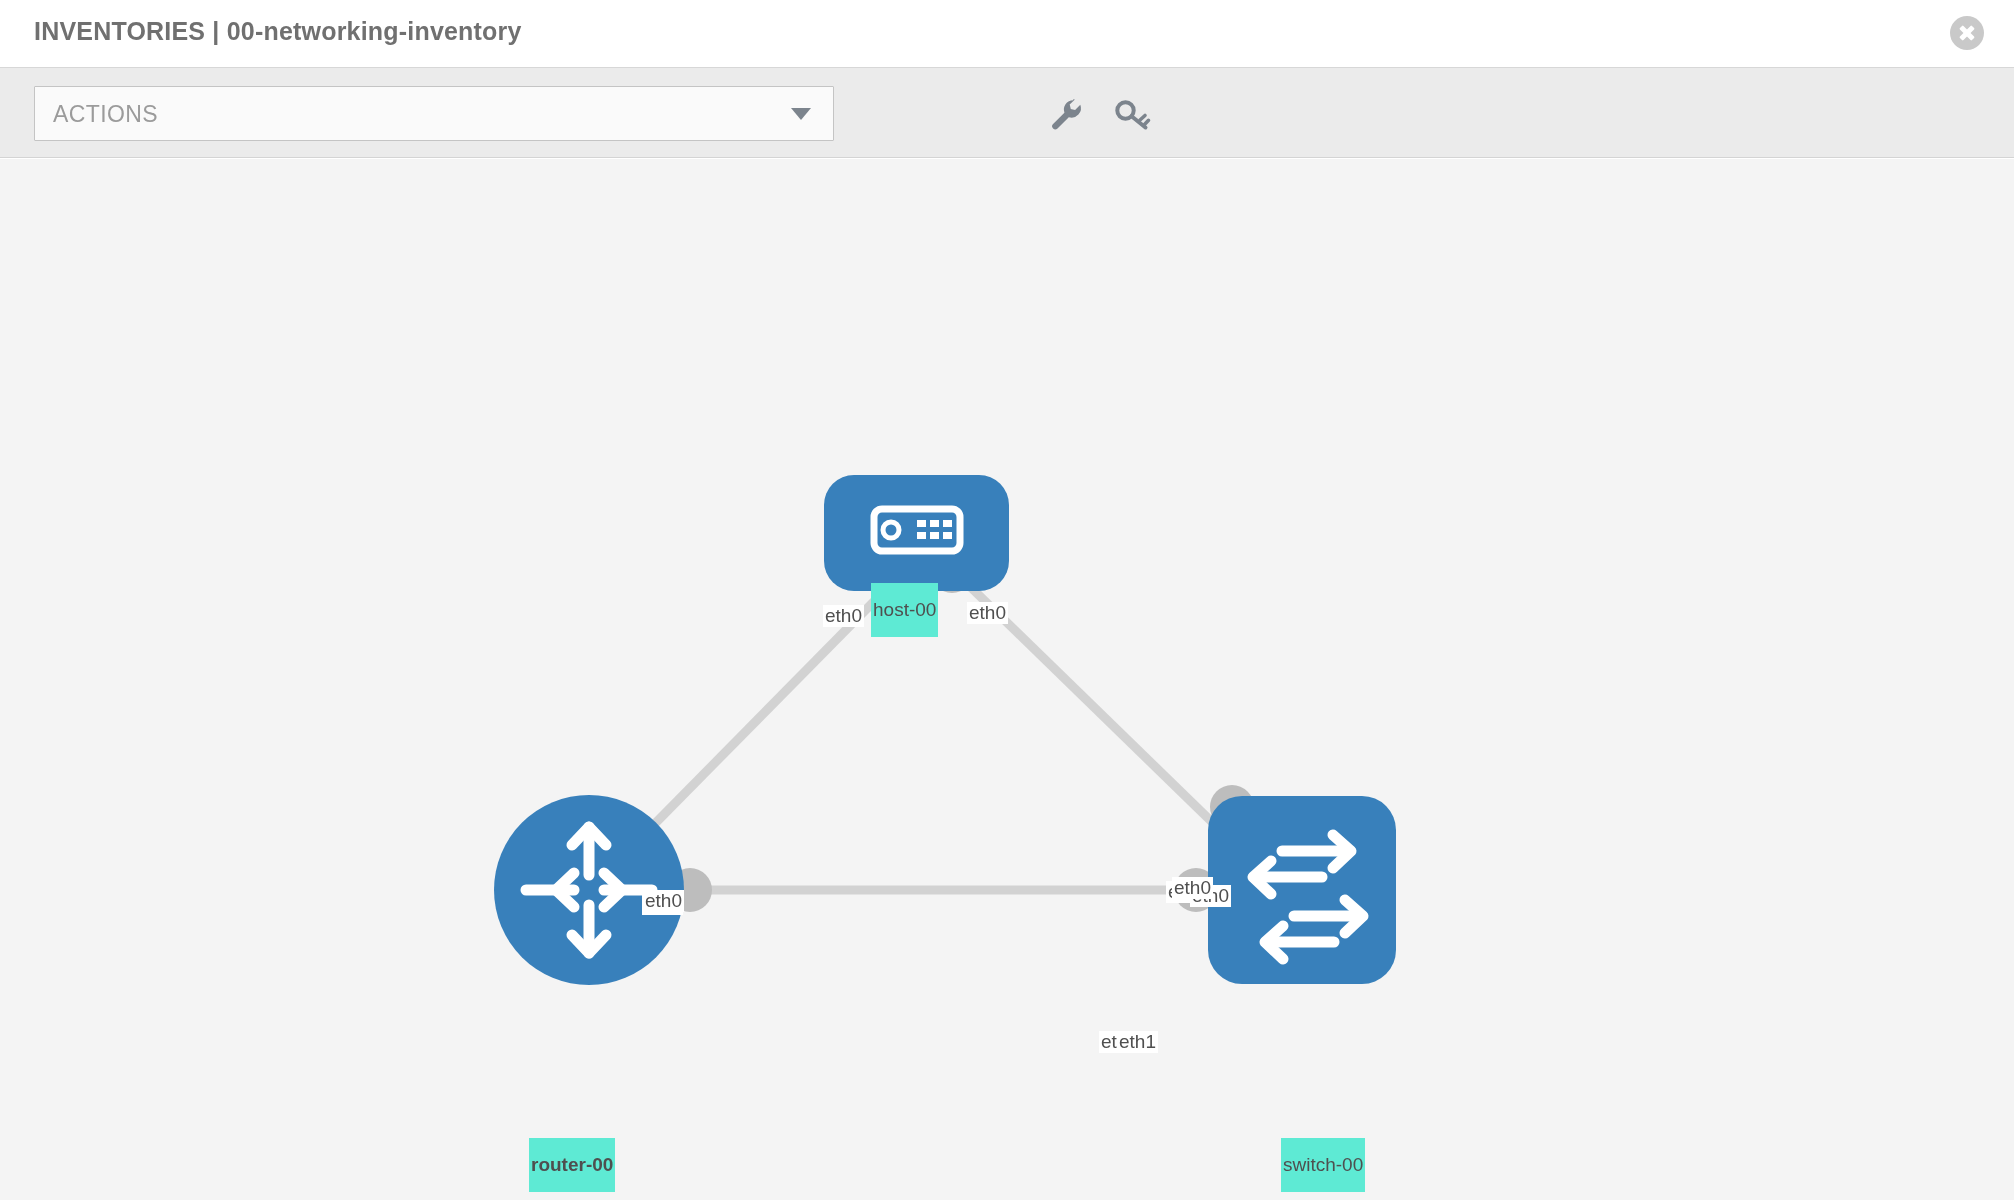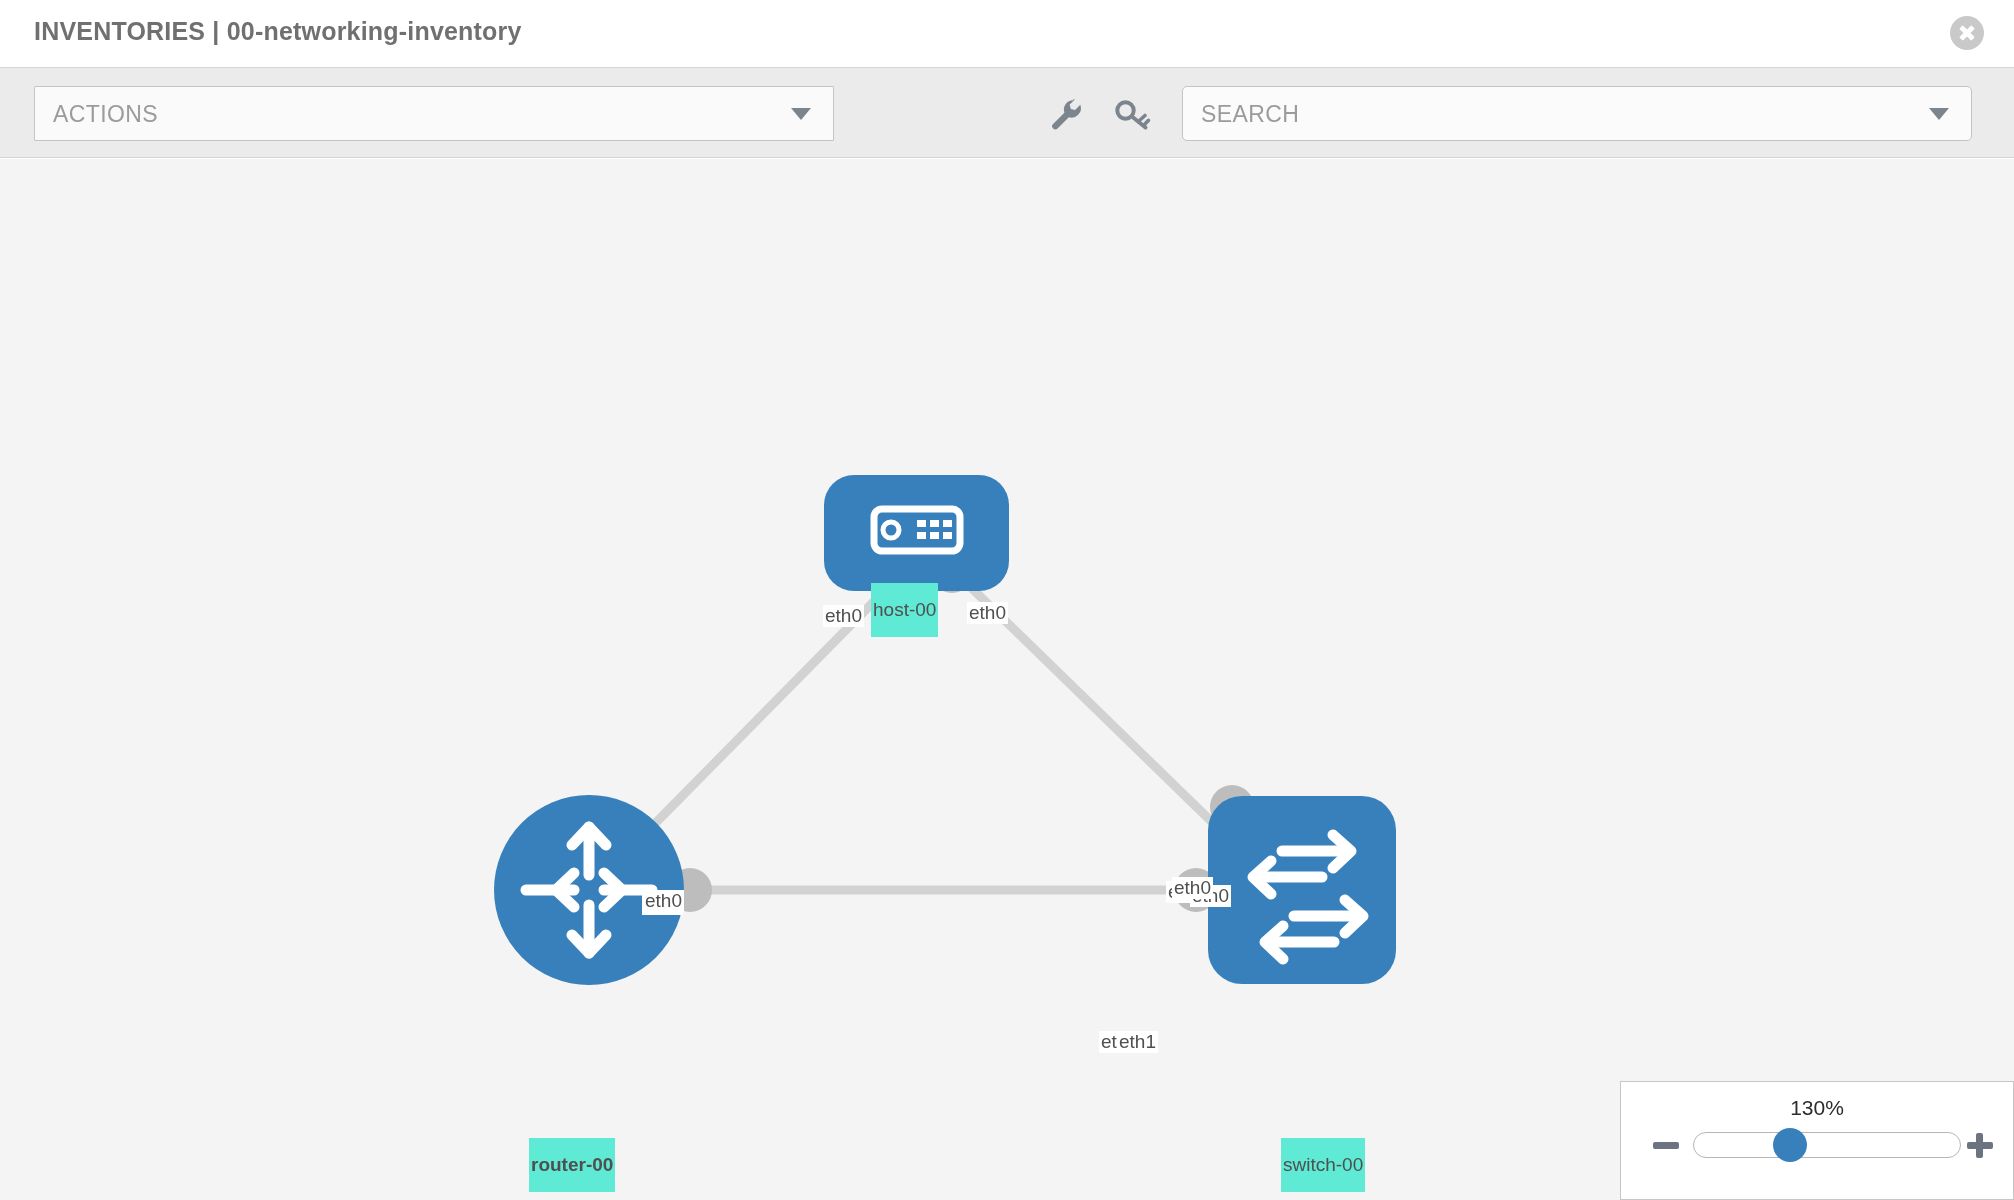--- a/index.html
+++ b/index.html
@@ -255,24 +255,20 @@
 
     <div class="tool-icon icon-key">
       <svg width="40" height="40" viewBox="0 0 40 40">
         <circle cx="13.5" cy="16.5" r="8.2" fill="none" stroke="#7c848d" stroke-width="4"></circle>
         <path d="M19.6 22.2 L33.5 33.5" stroke="#7c848d" stroke-width="4" stroke-linecap="round"></path>
         <path d="M28 26 L33 21.5" stroke="#7c848d" stroke-width="3.6" stroke-linecap="round"></path>
         <path d="M32.5 30.5 L36.5 26.3" stroke="#7c848d" stroke-width="3.6" stroke-linecap="round"></path>
       </svg>
     </div>
 
-    <div class="search-field">
-      <span class="search-label">SEARCH</span>
-      <span class="caret"></span>
-    </div>
 
   </div>
 
   <div class="canvas">
 
     <svg width="2014" height="1041">
 
       <g>
         <line x1="906" y1="410" x2="620" y2="700" stroke="#d2d2d2" stroke-width="9"></line>
         <line x1="952" y1="410" x2="1250" y2="700" stroke="#d2d2d2" stroke-width="9"></line>
@@ -341,21 +337,14 @@
     <div class="iface-label" style="left:1166px; top:722px;">eth0</div>
     <div class="iface-label" style="left:1099px; top:872px;">eth0</div>
     <div class="iface-label" style="left:1117px; top:872px;">eth1</div>
     <div class="iface-label" style="left:1190px; top:726px;">eth0</div>
 
   </div>
 
   <div class="iface-label" style="position:absolute; left:643px; top:890px;">eth0</div>
   <div class="iface-label" style="position:absolute; left:1172px; top:877px;">eth0</div>
 
-  <div class="zoom-panel">
-    <div class="zoom-pct">130%</div>
-    <div class="zoom-minus"></div>
-    <div class="zoom-track"></div>
-    <div class="zoom-thumb"></div>
-    <div class="zoom-plus"></div>
-  </div>
 
 </div>
 
 </body></html>

